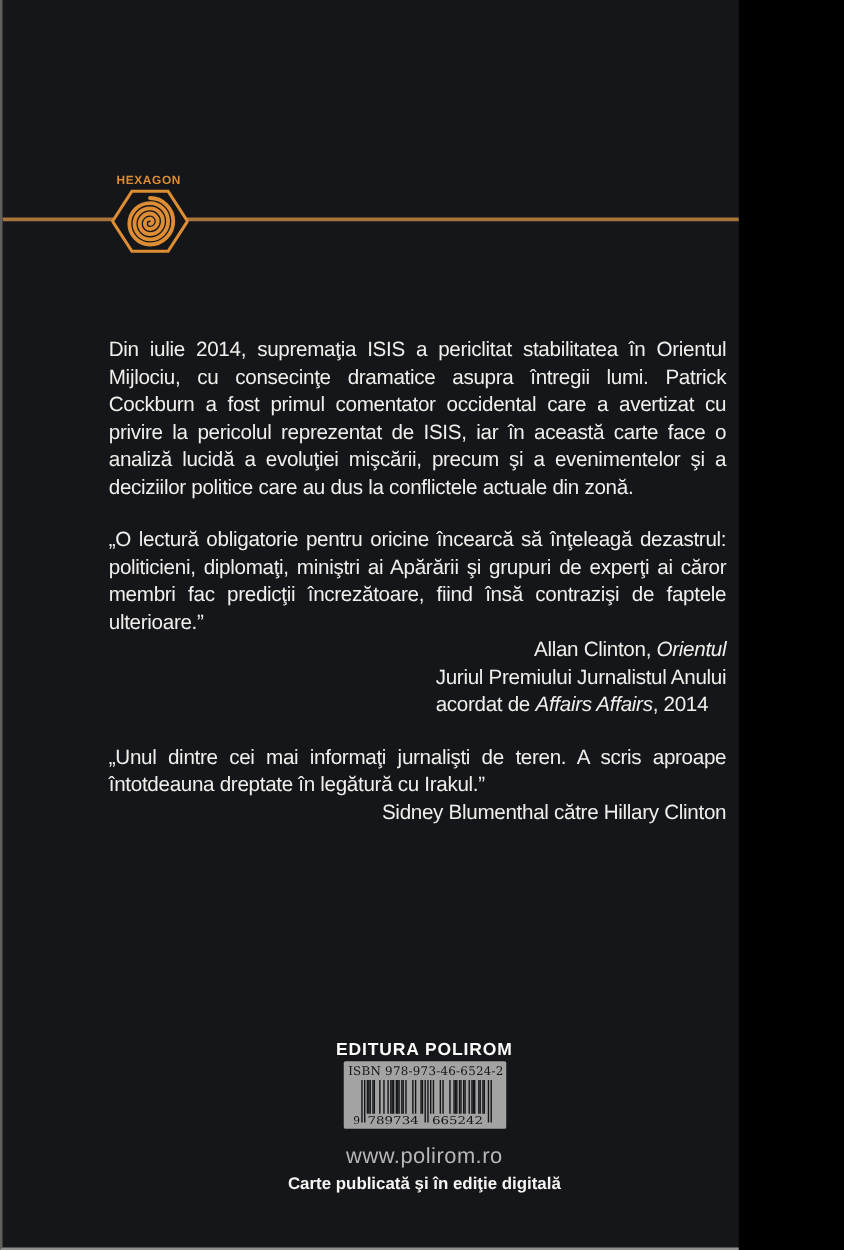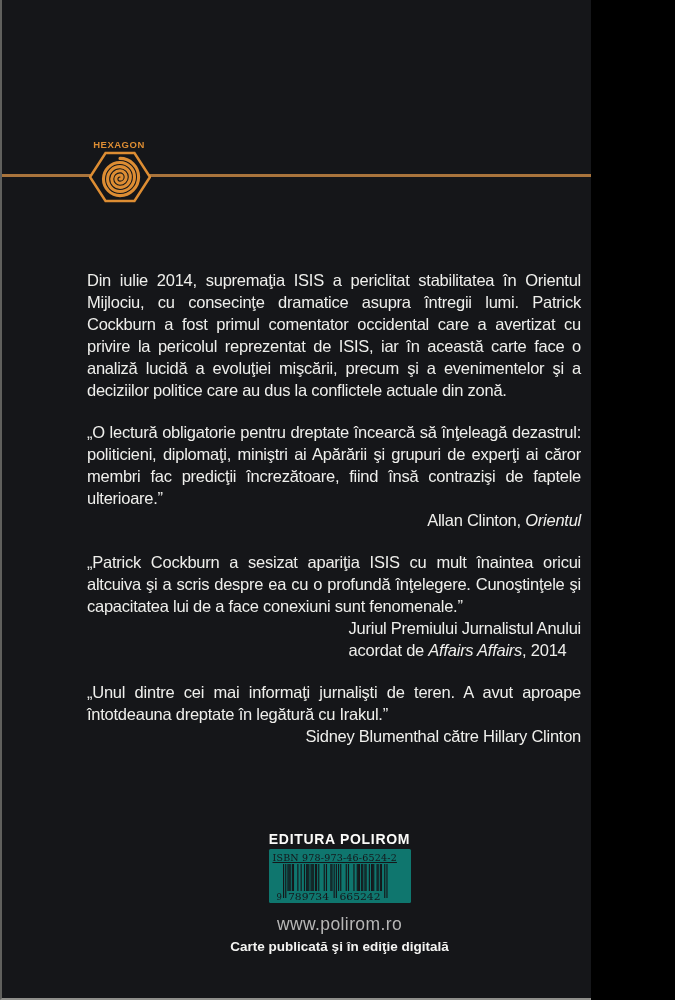--- a/index.html
+++ b/index.html
@@ -25,22 +25,22 @@
   .attr-jury{margin-top:7px;}
   .attr-center{display:inline-block;text-align:left;}
   i{font-style:italic;}
   .footer{position:absolute;left:0;bottom:0;width:675px;}
   .publisher{
     position:absolute;left:0;top:-167px;width:675px;text-align:center;
     font-size:14px;font-weight:700;letter-spacing:.7px;color:#fbfbf9;
   }
   .barcode-box{
     position:absolute;left:50%;top:-149px;transform:translateX(-50%);
-    width:118px;background:#0f766e;color:#15161a;border-radius:1.5px;
-    padding:3px 20px 2px 4px;text-align:center;text-decoration:underline;
+    width:118px;background:#a3a3a3;color:#15161a;border-radius:1.5px;
+    padding:3px 8px 2px 4px;text-align:center;
   }
   .isbn{font-family:"DejaVu Serif", serif;font-size:9.5px;letter-spacing:.2px;white-space:nowrap;}
   .bars{display:block;margin:1px auto 0;width:112px;height:37px;}
   .bars text{font-family:"DejaVu Serif", serif;font-size:8.5px;fill:#15161a;}
   .website{
     position:absolute;left:0;top:-84px;width:675px;text-align:center;
     font-size:17.5px;font-weight:400;letter-spacing:.4px;color:#b7b7b7;
   }
   .note{
     position:absolute;left:0;top:-59px;width:675px;text-align:center;
@@ -59,27 +59,26 @@
   <svg class="hex-icon" width="62" height="52" viewBox="0 0 60 50">
     <polygon points="1,25 16,1.8 44,1.8 59,25 44,48.2 16,48.2" fill="#151619" stroke="#dd8d33" stroke-width="2.4"></polygon>
     <path d="M30 7 A18 18 0 0 1 30 43 A16 16 0 0 1 30 11 A14 14 0 0 1 30 39
              A12 12 0 0 1 30 15 A10 10 0 0 1 30 35 A8 8 0 0 1 30 19
              A6 6 0 0 1 30 31 A4 4 0 0 1 30 23 A2 2 0 0 1 30 27" fill="none" stroke="#dd8d33" stroke-width="3" stroke-linecap="round"></path>
   </svg>
 
   <div class="text-col">
     <p>Din iulie 2014, supremaţia ISIS a periclitat stabilitatea în Orientul Mijlociu, cu consecinţe dramatice asupra întregii lumi. Patrick Cockburn a fost primul comentator occidental care a avertizat cu privire la pericolul reprezentat de ISIS, iar în această carte face o analiză lucidă a evoluţiei mişcării, precum şi a evenimentelor şi a deciziilor politice care au dus la conflictele actuale din zonă.</p>
 
-    <p class="quote">„O lectură obligatorie pentru dreptate încearcă să înţeleagă dezastrul: politicieni, diplomaţi, miniştri ai Apărării şi grupuri de experţi ai căror membri fac predicţii încrezătoare, fiind însă contrazişi de faptele ulterioare.”</p>
+    <p class="quote">„O lectură obligatorie pentru oricine încearcă să înţeleagă dezastrul: politicieni, diplomaţi, miniştri ai Apărării şi grupuri de experţi ai căror membri fac predicţii încrezătoare, fiind însă contrazişi de faptele ulterioare.”</p>
     <p class="attr"><span>Allan Clinton, </span><i>Orientul</i></p>
 
-    <p class="quote">„Patrick Cockburn a sesizat apariţia ISIS cu mult înaintea oricui altcuiva şi a scris despre ea cu o profundă înţelegere. Cunoştinţele şi capacitatea lui de a face conexiuni sunt fenomenale.”</p>
     <p class="attr attr-jury"><span class="attr-center"><span>Juriul Premiului Jurnalistul Anului</span><br><span>acordat de </span><i>Affairs Affairs</i><span>, 2014</span></span></p>
 
-    <p class="quote">„Unul dintre cei mai informaţi jurnalişti de teren. A avut aproape întotdeauna dreptate în legătură cu Irakul.”</p>
+    <p class="quote">„Unul dintre cei mai informaţi jurnalişti de teren. A scris aproape întotdeauna dreptate în legătură cu Irakul.”</p>
     <p class="attr">Sidney Blumenthal către Hillary Clinton</p>
   </div>
 
   <div class="footer">
     <div class="publisher">EDITURA POLIROM</div>
 
     <div class="barcode-box">
       <div class="isbn">ISBN 978-973-46-6524-2</div>
       <svg class="bars" viewBox="0 0 112 37">
         <g fill="#15161a">

